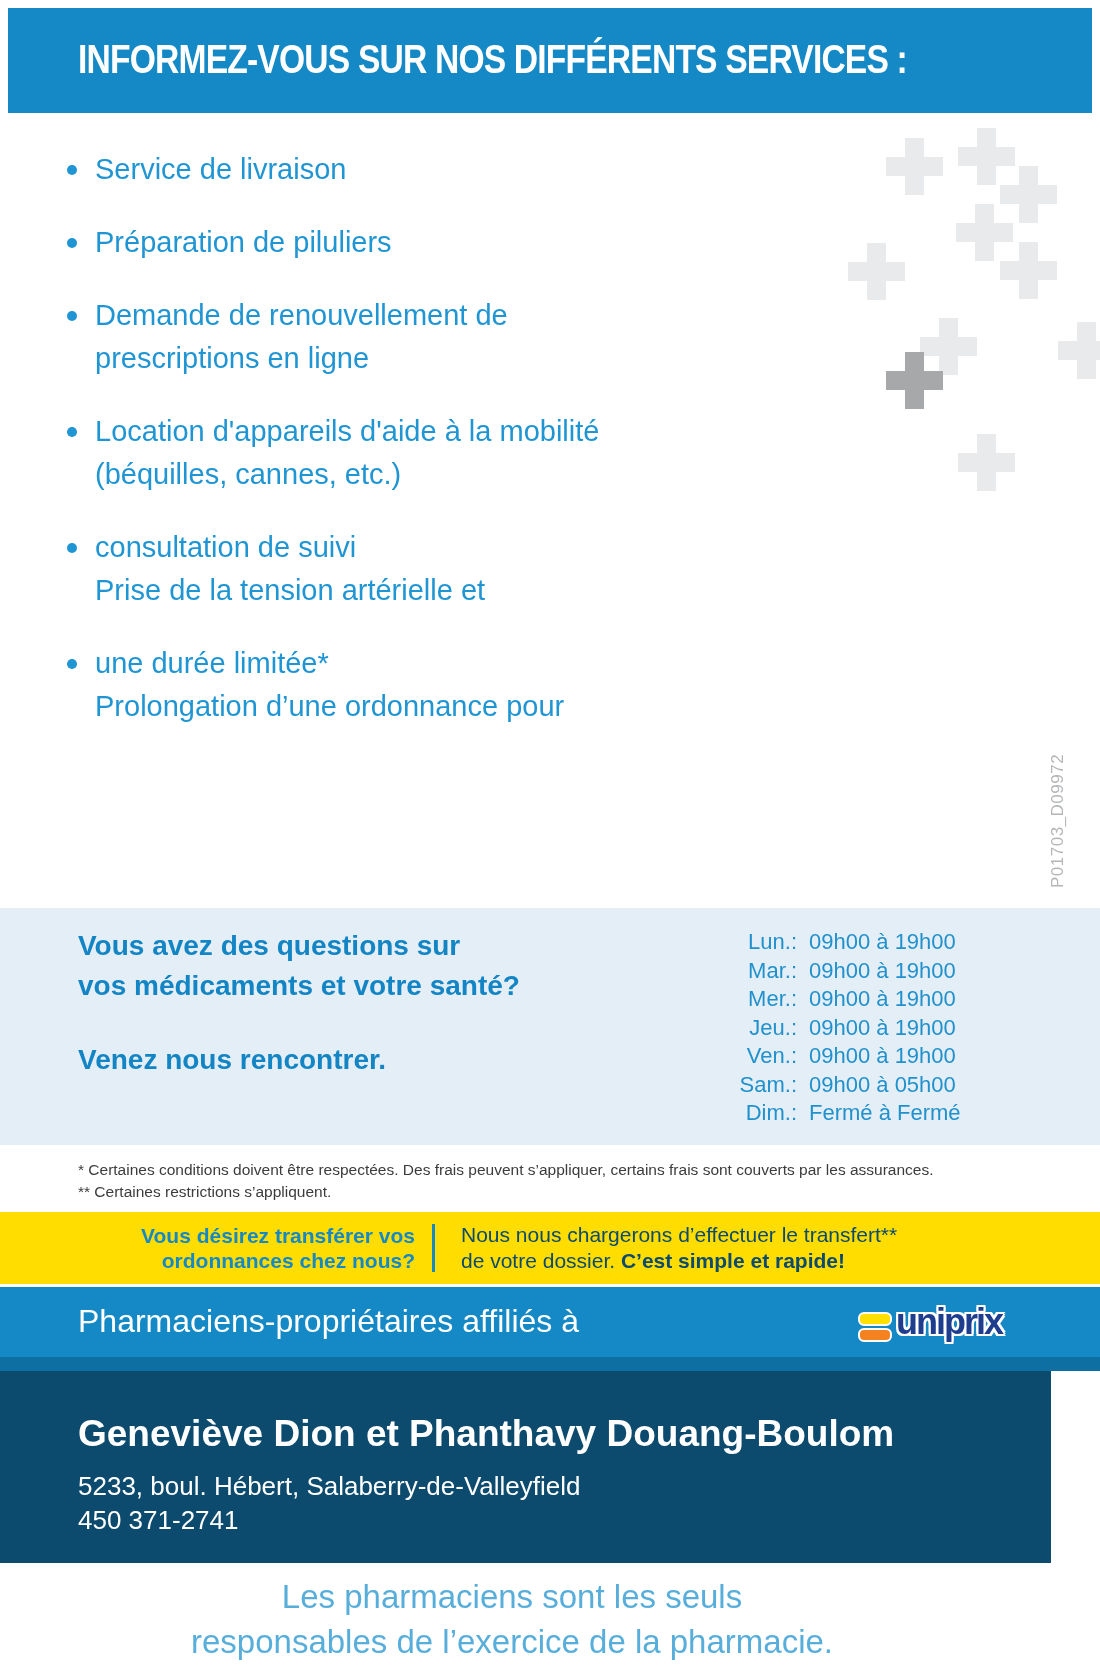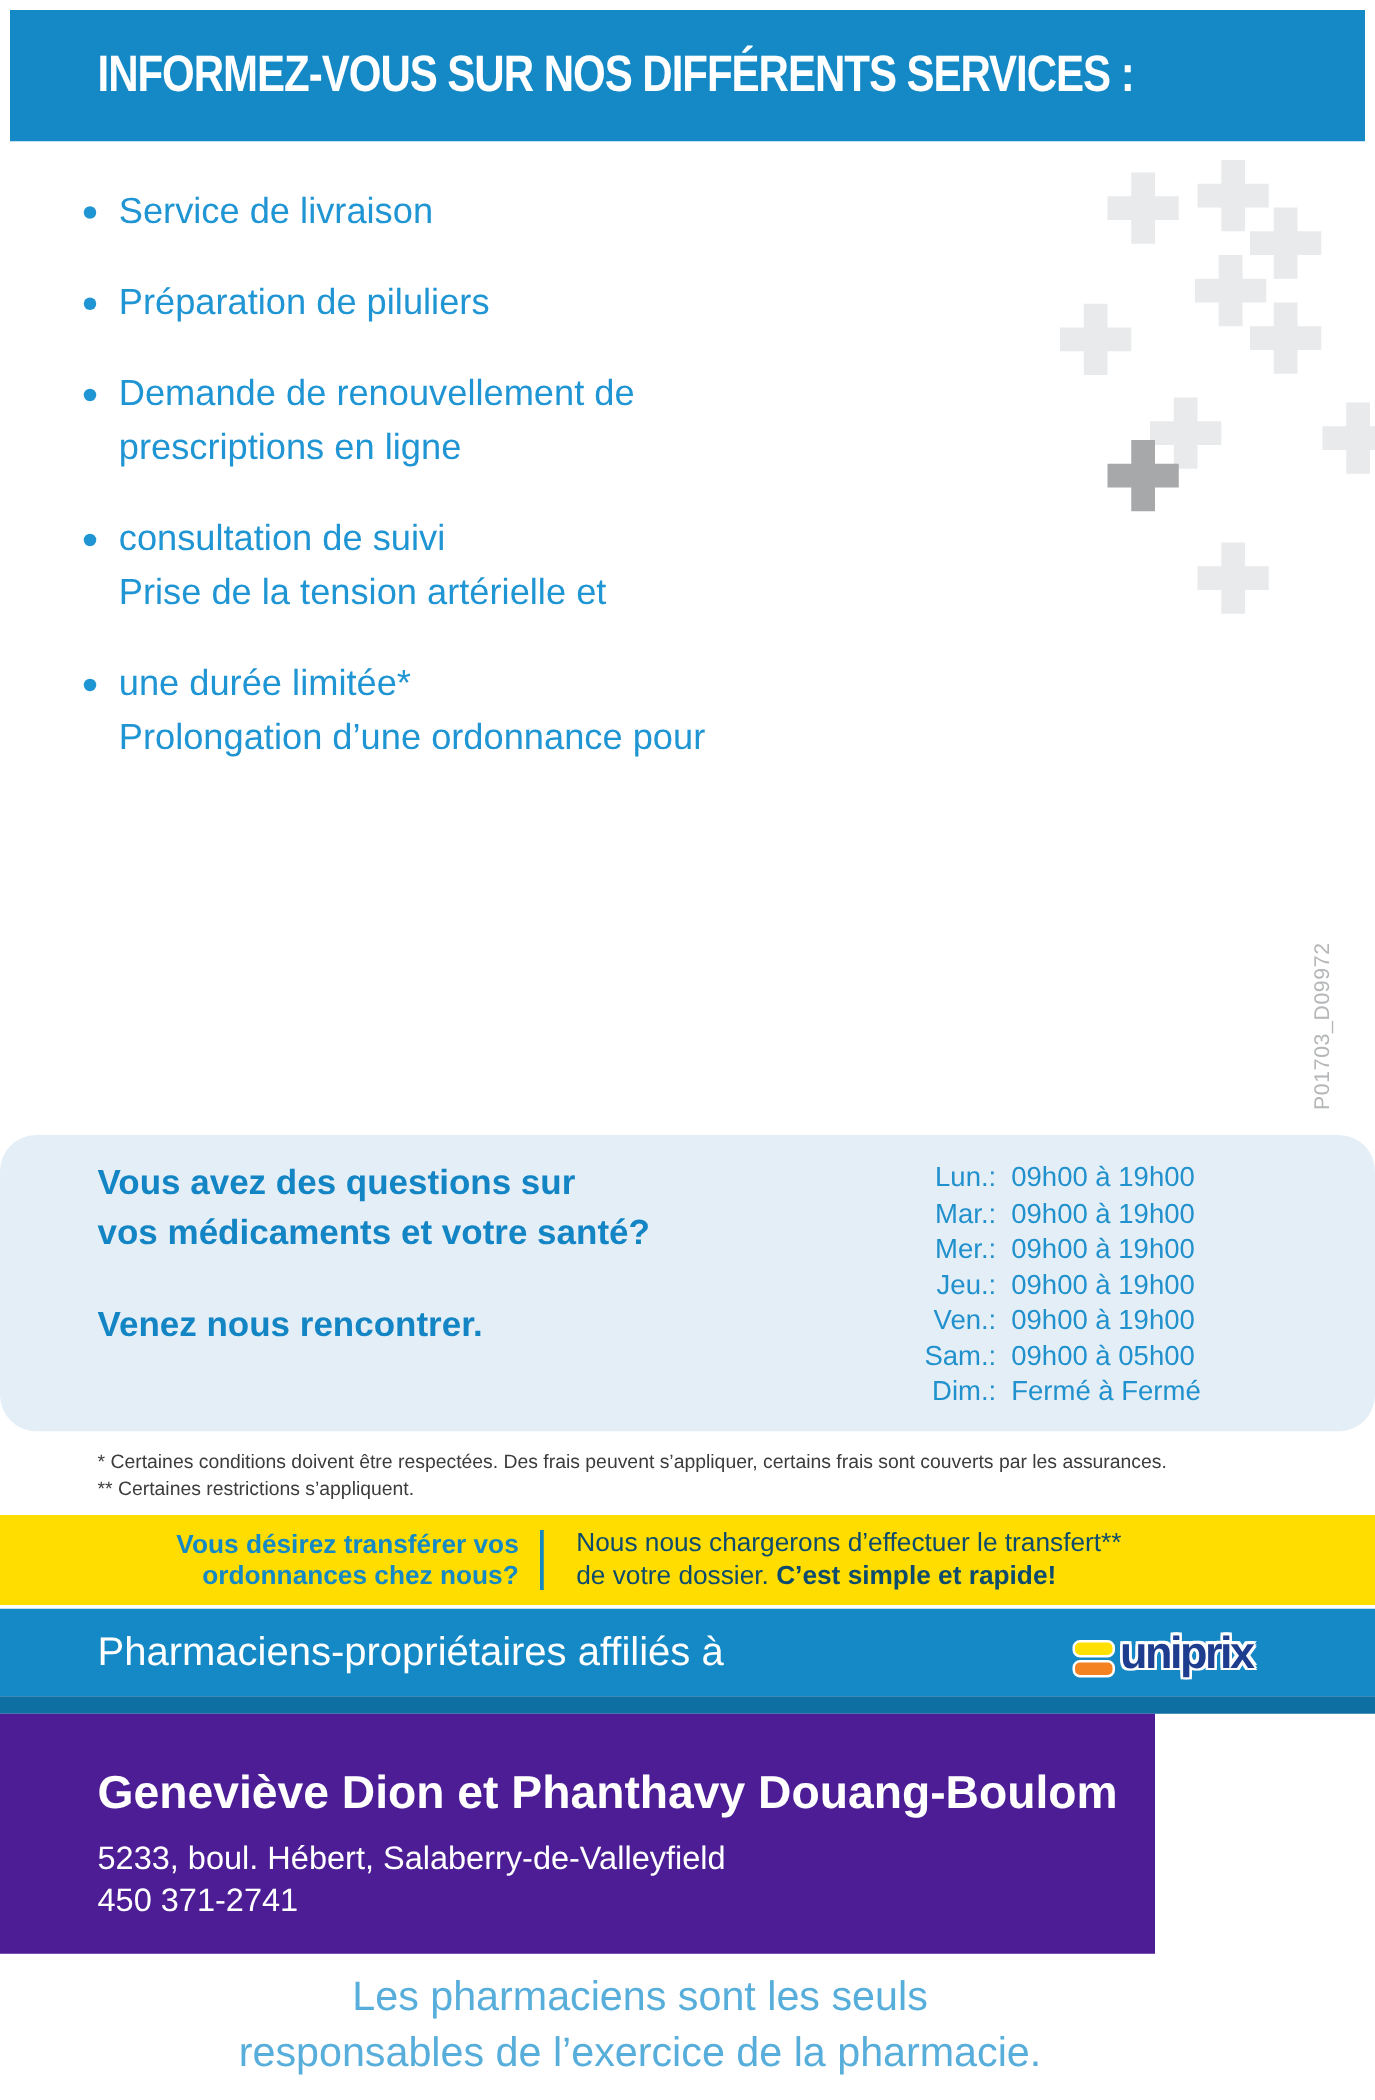--- a/index.html
+++ b/index.html
@@ -25,21 +25,21 @@
   .services li::before{content:"";position:absolute;left:2px;top:17px;width:10px;height:10px;
         border-radius:50%;background:#2095d3;}
   .block{display:block;}
 
   
   .side-code{position:absolute;left:1048px;top:698px;height:190px;
         writing-mode:vertical-rl;transform:rotate(180deg);
         color:#b4b6b8;font-size:17px;letter-spacing:.5px;}
 
   
-  .questions{position:absolute;left:0;top:908px;width:1100px;height:237px;background:#e4eef6;border-radius:29px;}
+  .questions{position:absolute;left:0;top:908px;width:1100px;height:237px;background:#e4eef6;}
   .q-head{position:absolute;left:78px;top:18px;color:#1385c4;font-size:28px;font-weight:bold;line-height:40px;}
   .q-cta{position:absolute;left:78px;top:136px;color:#1385c4;font-size:28px;font-weight:bold;}
   .hours{position:absolute;left:735px;top:20px;color:#2191cd;font-size:22px;}
   .hrow{display:flex;line-height:28.5px;}
   .hrow .day{display:inline-block;width:62px;text-align:right;}
   .hrow .val{display:inline-block;margin-left:12px;}
 
   
   .footnotes{position:absolute;left:78px;top:1159px;color:#3c3c3c;font-size:15.5px;line-height:22px;}
 
@@ -60,21 +60,21 @@
   .bar{width:30px;height:10px;border:2px solid #fff;border-radius:6px;margin:1px 0;}
   .bar.y{background:#ffe000;}
   .bar.o{background:#f58220;}
   .logo-text{font-size:36px;font-weight:800;letter-spacing:-2px;color:#1e3d8f;
         text-shadow:-2px 0 0 #fff,2px 0 0 #fff,0 -2px 0 #fff,0 2px 0 #fff,
                     -2px -2px 0 #fff,2px 2px 0 #fff,-2px 2px 0 #fff,2px -2px 0 #fff;}
 
   .blue-divider{position:absolute;left:0;top:1357px;width:1100px;height:14px;background:#0e6fa2;}
 
   
-  .owner{position:absolute;left:0;top:1371px;width:924px;height:192px;background:#4c1d95;color:#fff;}
+  .owner{position:absolute;left:0;top:1371px;width:1051px;height:192px;background:#0c4a6e;color:#fff;}
   .owner-name{position:absolute;left:78px;top:42px;font-size:37px;font-weight:bold;white-space:nowrap;}
   .owner-address{position:absolute;left:78px;top:100px;font-size:26px;text-align:right;}
   .owner-phone{position:absolute;left:78px;top:134px;font-size:26px;}
 
   
   .disclaimer{position:absolute;left:0;top:1574px;width:1024px;text-align:center;
         color:#58aedb;font-size:33px;line-height:45px;}
 </style>
 </head>
 <body>
@@ -105,20 +105,24 @@
     </li>
     <li>
       <span class="block">Préparation de piluliers</span>
       <span class="block"></span>
     </li>
     <li>
       <span class="block">Demande de renouvellement de</span>
       <span class="block">prescriptions en ligne</span>
     </li>
     <li>
+      <span class="block">Location d'appareils d'aide à la mobilité</span>
+      <span class="block">(béquilles, cannes, etc.)</span>
+    </li>
+    <li>
       <span class="block">consultation de suivi</span>
       <span class="block">Prise de la tension artérielle et</span>
     </li>
     <li>
       <span class="block">une durée limitée*</span>
       <span class="block">Prolongation d’une ordonnance pour</span>
     </li>
   </ul>
 
   <div class="side-code">P01703_D09972</div>

